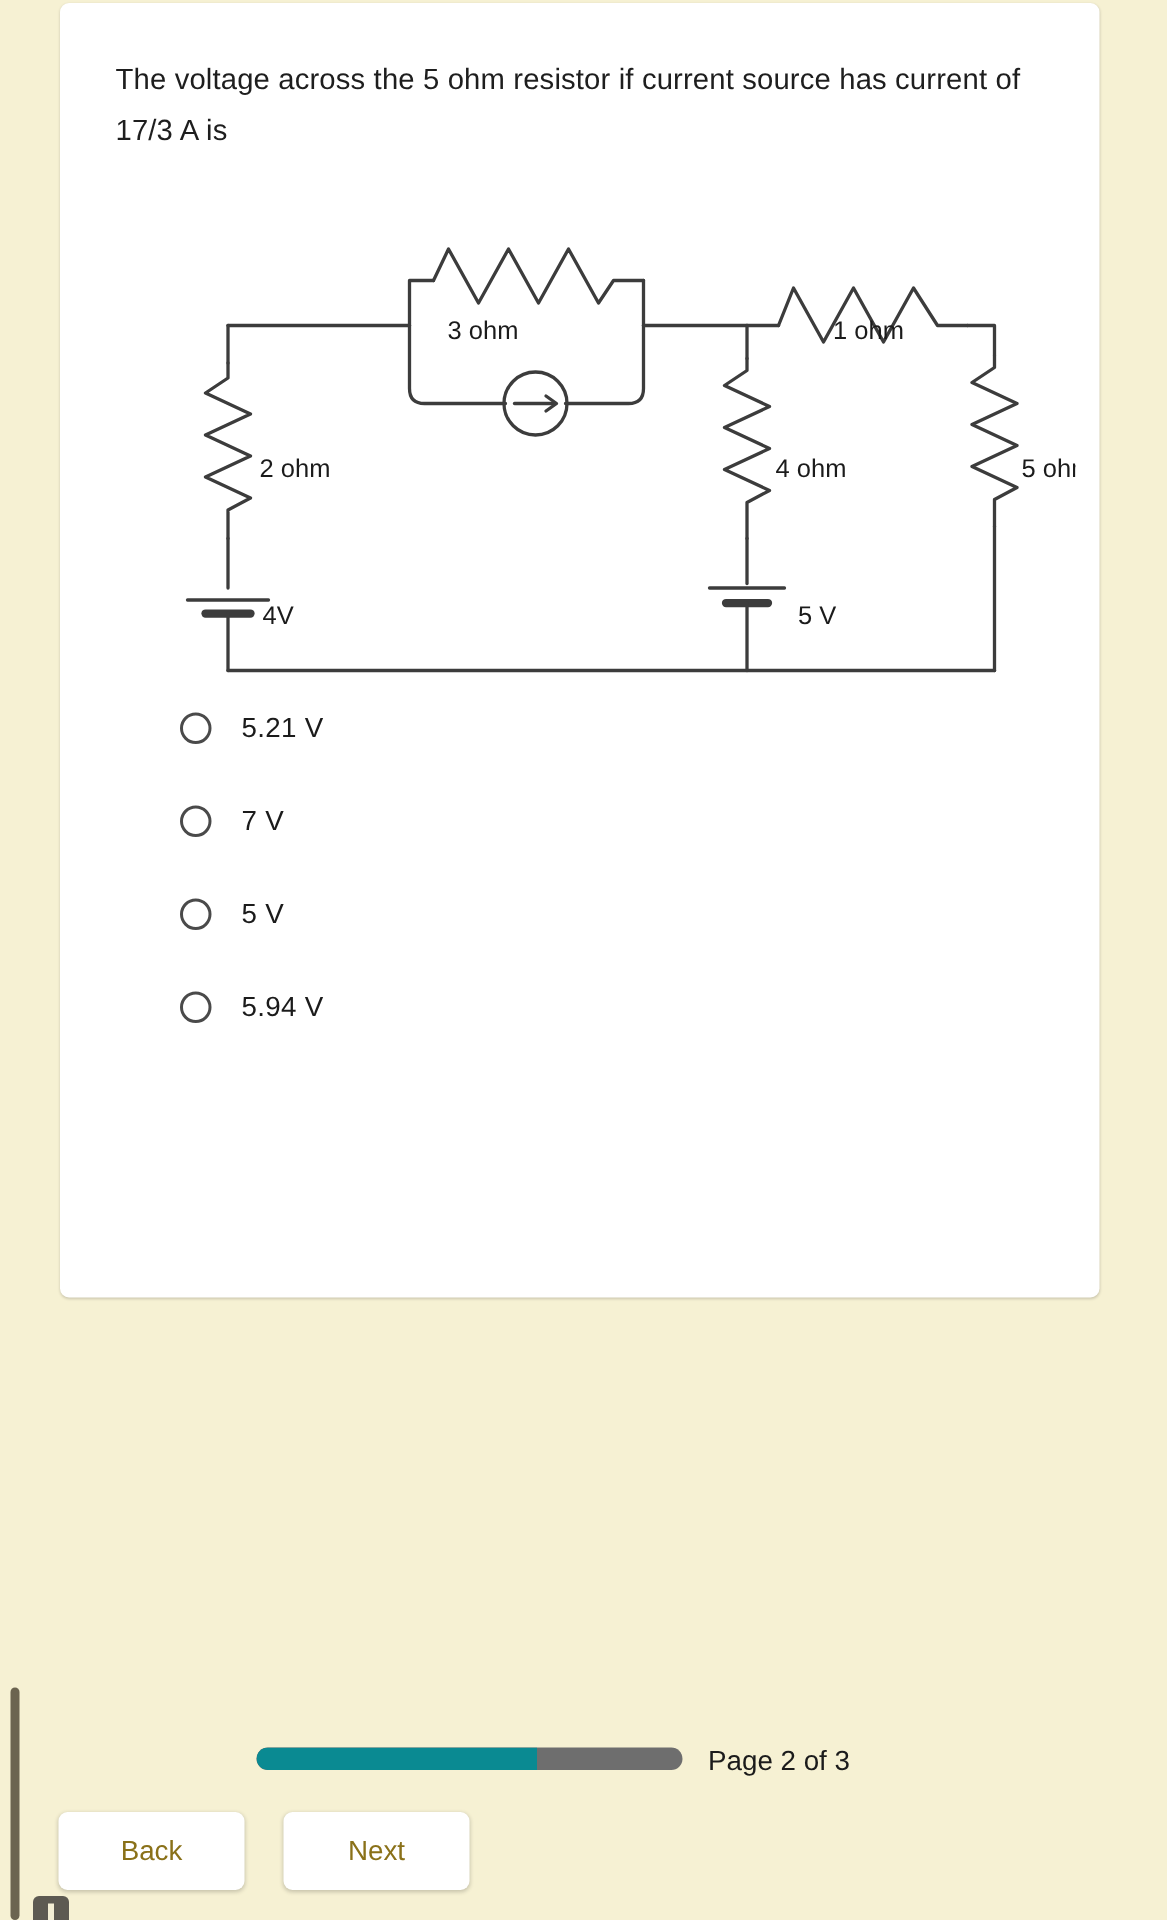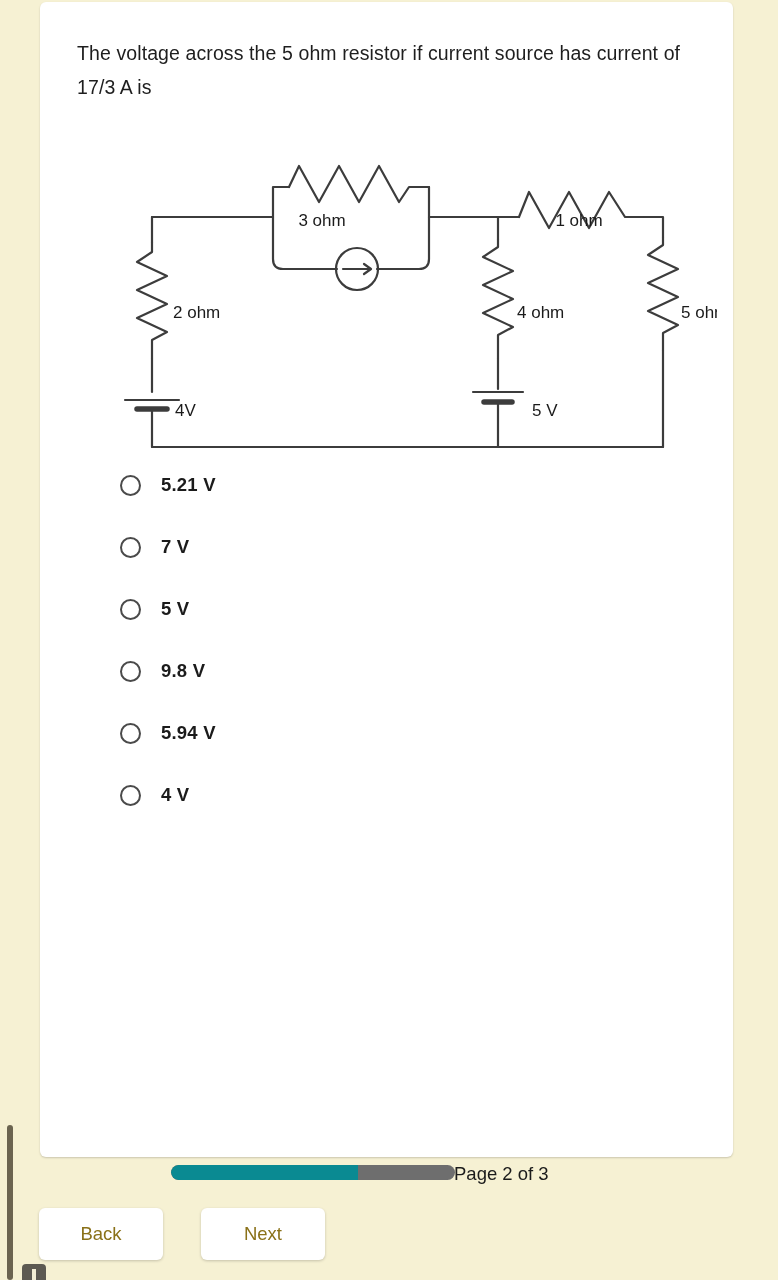--- a/index.html
+++ b/index.html
@@ -44,21 +44,21 @@
     height: 13px;
     background: #f3eed4;
   }
 
   
   #question-card {
     position: absolute;
     left: 40px;
     top: 2px;
     width: 693px;
-    height: 1155px;
+    height: 863px;
     background: #ffffff;
     border-radius: 6px;
     box-shadow: 0 1px 2px rgba(0,0,0,0.18);
     box-sizing: border-box;
   }
 
   #question-text {
     position: absolute;
     left: 37px;
     top: 34px;
@@ -99,51 +99,50 @@
     border-radius: 50%;
     box-sizing: border-box;
     flex: 0 0 auto;
     margin-left: 43px;
   }
   .option-label {
     margin-left: 20px;
     font-size: 18.5px;
     color: #1b1b1b;
     letter-spacing: 0.2px;
-    font-weight: bold;
   }
   #progress-track {
     position: absolute;
     left: 171px;
     top: 1165px;
     width: 284px;
     height: 15px;
     background: #6e6e6e;
     border-radius: 8px;
     overflow: hidden;
   }
   #progress-fill {
     height: 100%;
     background: #0a8a92;
     border-radius: 8px 0 0 8px;
   }
   #page-indicator {
     position: absolute;
-    left: 454px;
+    left: 472px;
     top: 1163px;
     font-size: 18.5px;
     color: #1b1b1b;
   }
 
   #nav-buttons {
     position: absolute;
     left: 39px;
     top: 1208px;
     display: flex;
-    gap: 38px;
+    gap: 26px;
   }
   .nav-button {
     width: 124px;
     height: 52px;
     background: #ffffff;
     border: none;
     border-radius: 6px;
     box-shadow: 0 1px 3px rgba(0,0,0,0.2);
     color: #8a7119;
     font-size: 18.5px;
@@ -234,34 +233,26 @@
       <span class="radio-circle"></span>
       <span class="option-label">7 V</span>
     </div>
 
 
     <div class="option-row">
       <span class="radio-circle"></span>
       <span class="option-label">5 V</span>
     </div>
 
-    <div class="option-row">
-      <span class="radio-circle"></span>
-      <span class="option-label">9.8 V</span>
-    </div>
 
     <div class="option-row">
       <span class="radio-circle"></span>
       <span class="option-label">5.94 V</span>
     </div>
 
-    <div class="option-row">
-      <span class="radio-circle"></span>
-      <span class="option-label">4 V</span>
-    </div>
 
 
 
 
   </div>
 </div>
 
 <div id="progress-track">
   <div id="progress-fill" style="width: 66%;"></div>
 </div>

